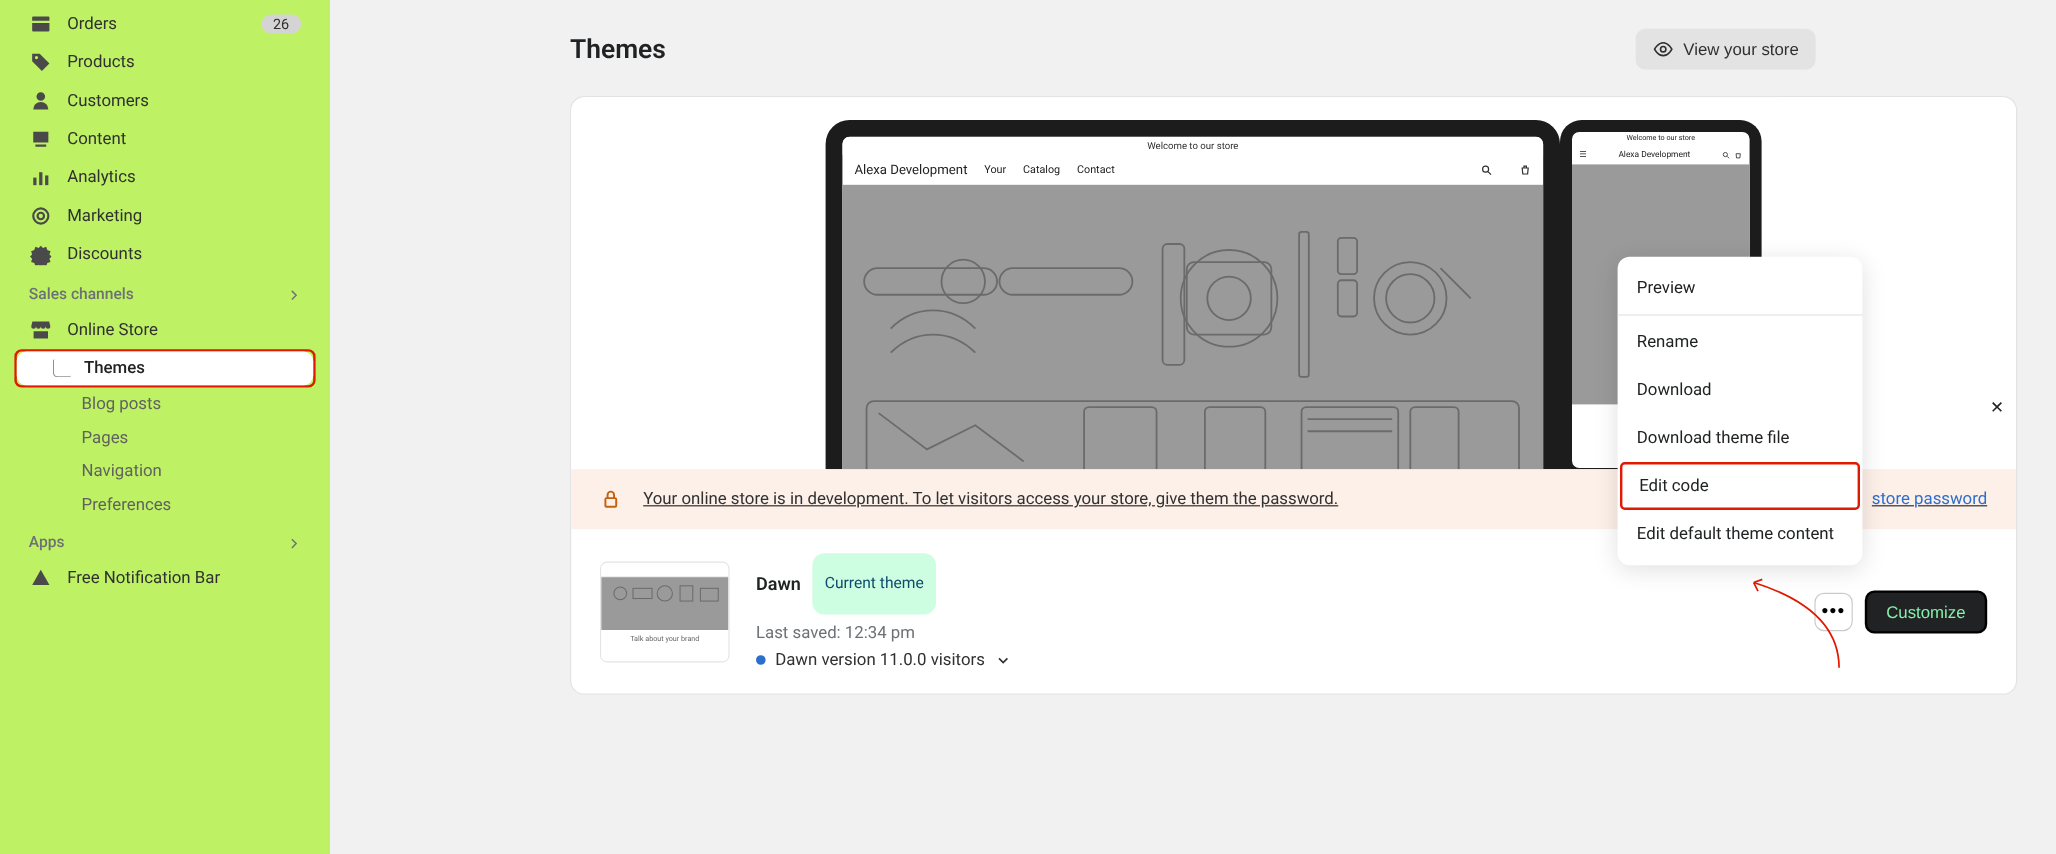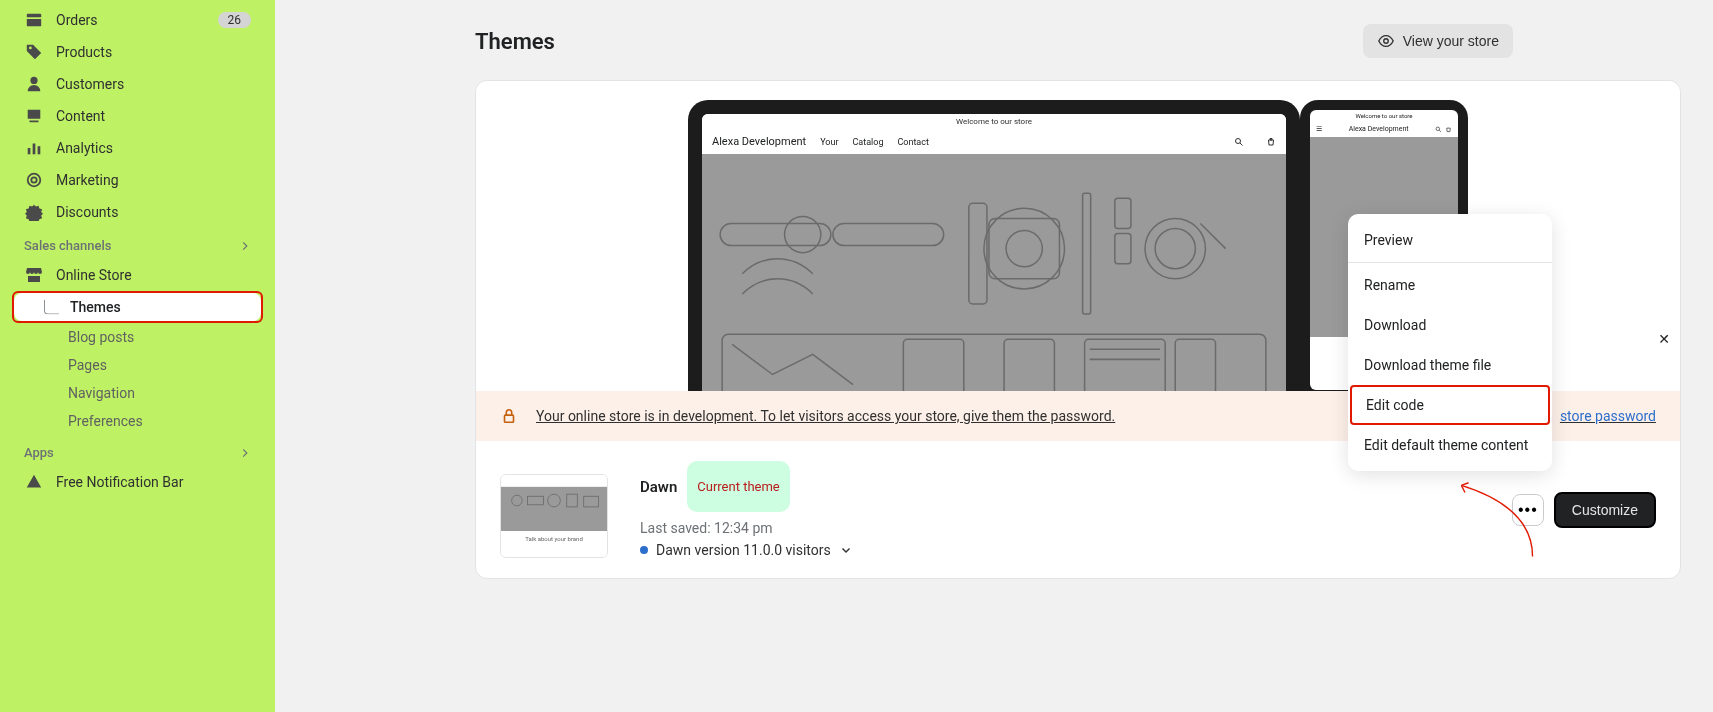--- a/index.html
+++ b/index.html
@@ -27,35 +27,35 @@
 .store-banner { background: #fff; font-size: 8px; text-align: center; padding: 3px; color: #303030; }
 .store-header { display: flex; align-items: center; padding: 6px 10px; font-size: 10px; gap: 14px; }
 .store-name { font-size: 11px; margin-right: auto; }
 .store-body { background: #9a9a9a; height: 300px; position: relative; }
 .mobile-banner { font-size: 6px; text-align: center; padding: 2px; }
 .mobile-header { display: flex; align-items: center; justify-content: space-between; padding: 4px 6px; font-size: 7px; }
 .mobile-body { background: #9a9a9a; height: 200px; }
 .warning-bar { background: #fdf0e9; display: flex; align-items: center; padding: 16px 24px; gap: 18px; font-size: 14px; color: #303030; position: relative; text-decoration: underline; }
 .warning-bar .lock-icon { color: #c5600d; }
 .warning-bar .store-pwd-link { margin-left: auto; color: #2c6ecb; font-size: 14px; }
-.theme-row { display: flex; align-items: flex-end; padding: 20px 24px; gap: 32px; position: relative; }
+.theme-row { display: flex; align-items: center; padding: 20px 24px; gap: 22px; position: relative; }
 .theme-thumb { width: 108px; height: 84px; background: #fff; border: 1px solid #e1e3e5; border-radius: 6px; display: flex; flex-direction: column; overflow: hidden; }
 .thumb-header { height: 12px; background: #fff; border-bottom: 1px solid #eee; }
 .thumb-body { flex: 1; background: #9a9a9a; }
 .thumb-footer { height: 26px; background: #fff; font-size: 6px; text-align: center; padding-top: 4px; color: #666; }
 .theme-info { flex: 1; }
 .theme-name-row { display: flex; align-items: center; gap: 10px; margin-bottom: 8px; }
 .theme-name { font-size: 15px; font-weight: 600; }
-.theme-badge { background: #cdfee1; color: #b91c1c; font-size: 13px; padding: 18px 10px; border-radius: 10px; }
+.theme-badge { background: #cdfee1; color: #0c4a6e; font-size: 13px; padding: 18px 10px; border-radius: 10px; }
 .theme-meta { font-size: 14px; color: #6d7175; margin-bottom: 6px; }
 .theme-version { font-size: 14px; color: #303030; display: flex; align-items: center; gap: 8px; }
 .theme-version .dot { width: 8px; height: 8px; background: #2c6ecb; border-radius: 50%; }
 .theme-actions { display: flex; align-items: center; gap: 10px; position: absolute; right: 24px; top: 50%; transform: translateY(-50%); }
 .more-btn { width: 32px; height: 32px; border: 1px solid #c9cccf; border-radius: 8px; background: #fff; display: flex; align-items: center; justify-content: center; cursor: pointer; font-size: 16px; letter-spacing: 1px; }
-.customize-btn { background: #202223; color: #e5e5e5; border-radius: 8px; padding: 8px 16px; font-size: 14px; font-weight: 500; border: 2px solid #000; cursor: pointer; }
+.customize-btn { background: #202223; color: #86efac; border-radius: 8px; padding: 8px 16px; font-size: 14px; font-weight: 500; border: 2px solid #000; cursor: pointer; }
 .dropdown { position: absolute; right: 128px; top: 133px; width: 204px; background: #fff; border-radius: 10px; box-shadow: 0 4px 20px rgba(0,0,0,0.12); padding: 6px 0; z-index: 100; }
 .dropdown-item { padding: 12px 16px; font-size: 14px; color: #202223; cursor: pointer; }
 .dropdown-item.highlighted { border: 2px solid #e11900; border-radius: 4px; margin: 0 2px; padding: 10px 14px; }
 .dropdown-divider { height: 1px; background: #e1e3e5; margin: 2px 0; }
 .arrow-annotation { position: absolute; right: 128px; top: 400px; width: 110px; height: 80px; pointer-events: none; z-index: 101; }
 .close-x { position: absolute; right: 10px; top: 250px; font-size: 14px; color: #202223; cursor: pointer; z-index: 50; }
 svg { display: block; }
 </style>
 </head>
 <body>

